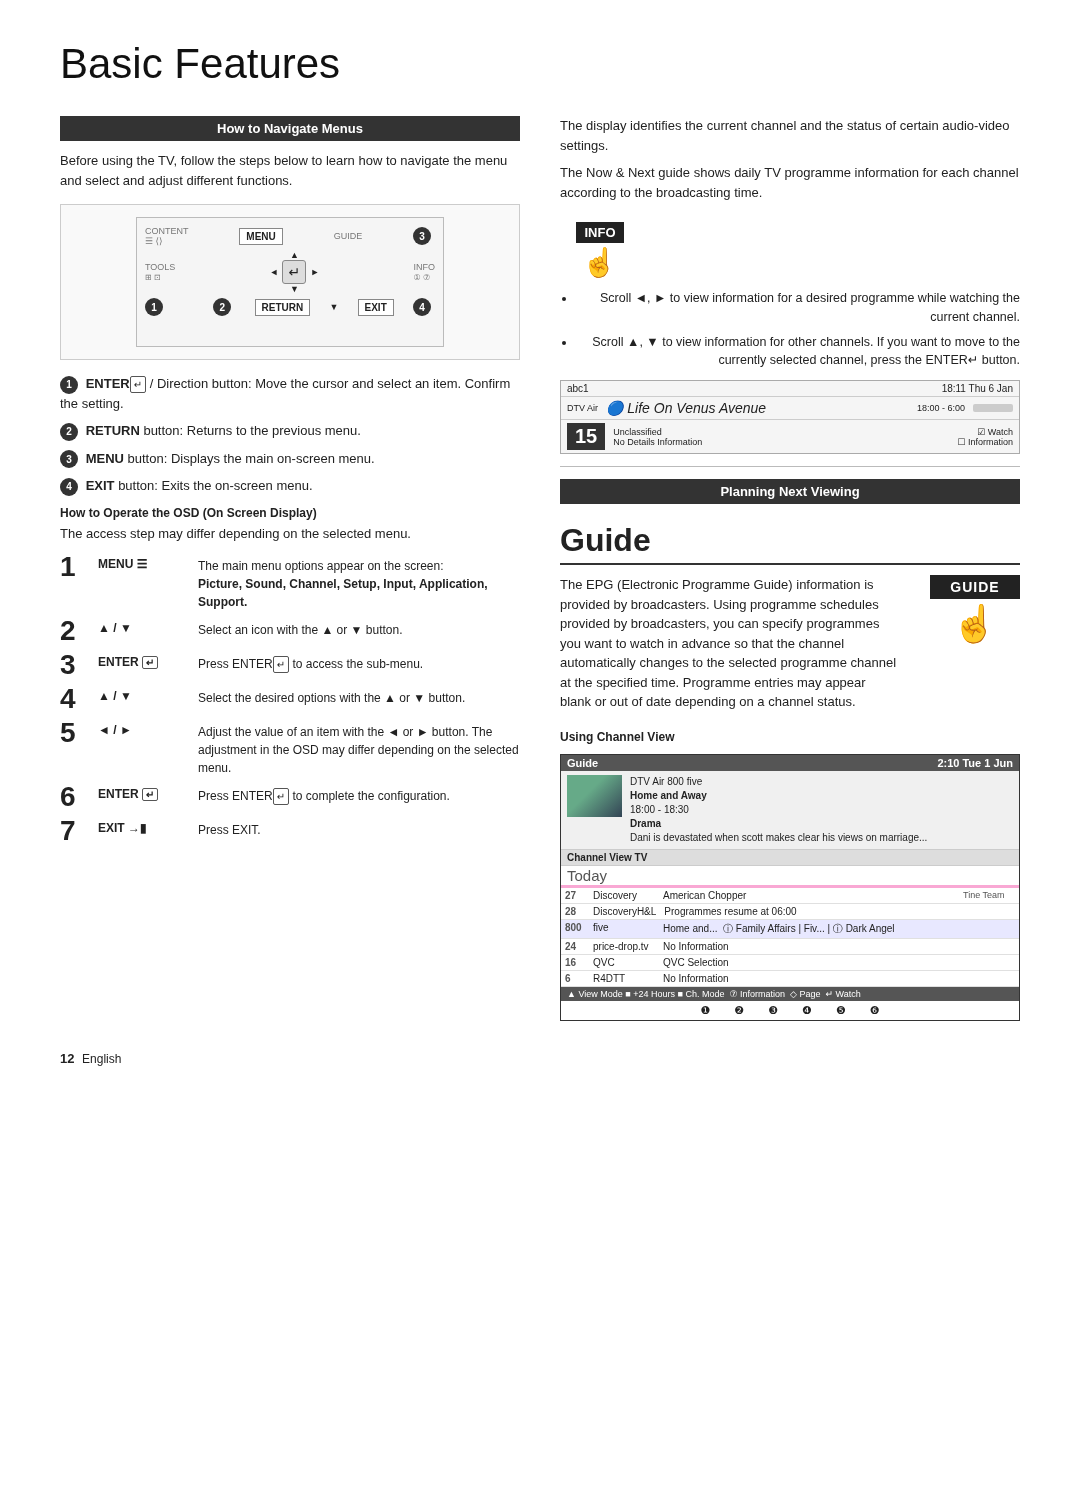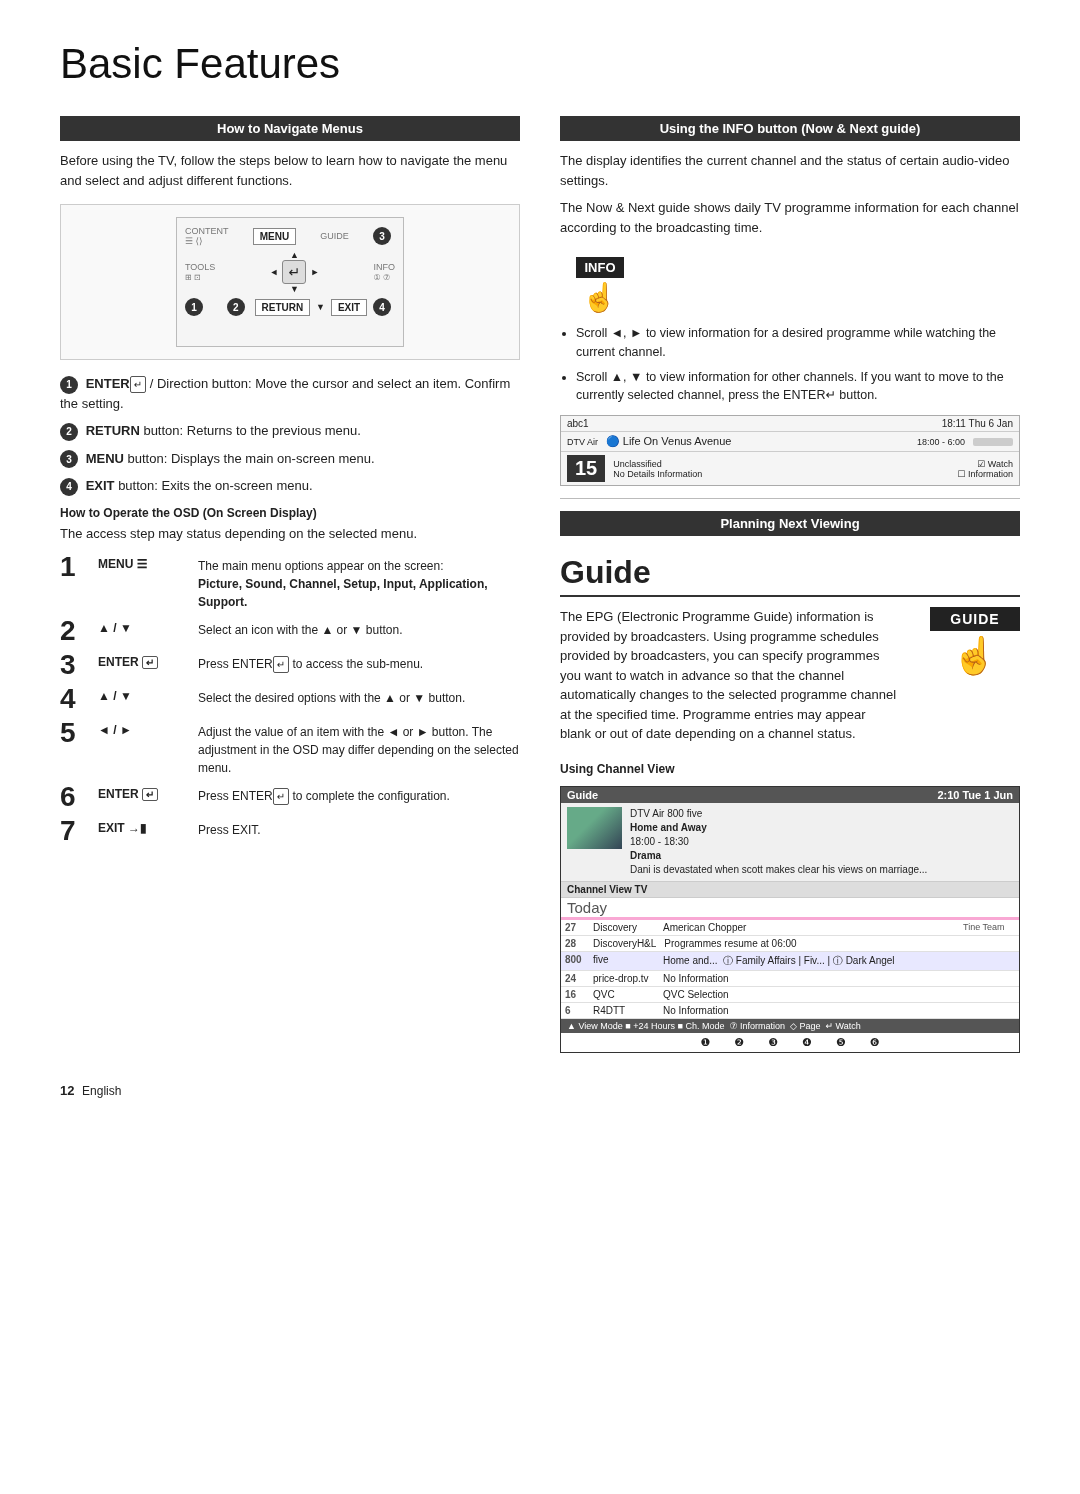--- a/index.html
+++ b/index.html
@@ -83,20 +83,21 @@
     }
     .step-desc b { font-weight: bold; }
 
     
     .bullet-list { margin: 8px 0 8px 16px; }
     .bullet-list li {
       list-style: disc;
       margin-bottom: 6px;
       font-size: 12.5px;
       line-height: 1.5;
+      text-align: right;
     }
 
     
     .info-box-small {
       border: 1px solid #aaa;
       font-size: 10px;
       margin: 10px 0;
       background: #f5f5f5;
     }
 
@@ -253,21 +254,21 @@
 <div class="two-col">
 
   <div class="col-left">
 
     <div class="section-header">How to Navigate Menus</div>
 
     <p>Before using the TV, follow the steps below to learn how to navigate the menu and select and adjust different functions.</p>
 
     <div class="remote-diagram">
       <div style="display:flex; justify-content:center;">
-        <div style="position:relative; width:228px; height:130px; border:1px solid #bbb; background:#f5f5f5; padding:8px;">
+        <div style="position:relative; width:308px; height:130px; border:1px solid #bbb; background:#f5f5f5; padding:8px;">
 
           <div style="display:flex; justify-content:space-between; align-items:center; margin-bottom:4px;">
             <span style="font-size:9px; color:#777;">CONTENT<br><span style="font-size:9px;">☰ ⟨⟩</span></span>
             <span class="btn-label">MENU</span>
             <span style="font-size:9px; color:#777;">GUIDE</span>
             <span class="annotation">3</span>
           </div>
 
           <div style="display:flex; justify-content:space-between; align-items:center; margin-bottom:4px;">
             <span style="font-size:9px; color:#777;">TOOLS<br><span style="font-size:8px;">⊞ ⊡</span></span>
@@ -315,21 +316,21 @@
         <b>MENU</b> button: Displays the main on-screen menu.
       </p>
       <p>
         <span class="annotation">4</span>
         <b>EXIT</b> button: Exits the on-screen menu.
       </p>
     </div>
 
     <div class="osd-subsection">
       <div class="osd-subsection-title">How to Operate the OSD (On Screen Display)</div>
-      <p>The access step may status depending on the selected menu.</p>
+      <p>The access step may differ depending on the selected menu.</p>
     </div>
 
     <div class="numbered-steps">
 
       <div class="step-row">
         <div class="step-num">1</div>
         <div class="step-cmd">MENU ☰</div>
         <div class="step-desc">The main menu options appear on the screen:<br><b>Picture, Sound, Channel, Setup, Input, Application, Support.</b></div>
       </div>
 
@@ -367,21 +368,20 @@
         <div class="step-num">7</div>
         <div class="step-cmd">EXIT →▮</div>
         <div class="step-desc">Press EXIT.</div>
       </div>
 
     </div>
   </div>
 
   <div class="col-right">
 
-    <div class="section-header">Using the INFO button (Now &amp; Next guide)</div>
 
     <div style="display:flex; gap:12px; margin-bottom:10px;flex-direction:column;">
       <div style="flex:1;">
         <p>The display identifies the current channel and the status of certain audio-video settings.</p>
         <p>The Now &amp; Next guide shows daily TV programme information for each channel according to the broadcasting time.</p>
       </div>
       <div class="info-remote">
         <div class="info-btn">INFO</div>
         <div style="font-size:28px; text-align:center;">☝</div>
       </div>
@@ -392,21 +392,21 @@
       <li>Scroll ▲, ▼ to view information for other channels. If you want to move to the currently selected channel, press the ENTER↵ button.</li>
     </ul>
 
     <div class="info-box-small">
       <div style="display:flex; justify-content:space-between; padding:2px 6px; border-bottom:1px solid #ccc; font-size:10px;">
         <span>abc1</span>
         <span>18:11 Thu 6 Jan</span>
       </div>
       <div style="display:flex; align-items:center; padding:3px 6px; gap:8px; border-bottom:1px solid #ccc;">
         <span style="font-size:9px;">DTV Air</span>
-        <span style="font-size:11px; flex:1;">🔵 Life On Venus Avenue</span>
+        <span style="font-size:14px; flex:1;font-style:italic;">🔵 Life On Venus Avenue</span>
         <span style="font-size:9px;">18:00 - 6:00</span>
         <div style="background:#ccc; width:40px; height:8px; border-radius:2px; display:inline-block;"></div>
       </div>
       <div style="display:flex; align-items:center; padding:3px 6px; gap:8px;">
         <div style="background:#333; color:#fff; font-size:20px; font-weight:bold; padding:2px 8px;">15</div>
         <div style="flex:1; font-size:9px;">
           <div>Unclassified</div>
           <div>No Details Information</div>
         </div>
         <div style="font-size:9px; text-align:right;">

